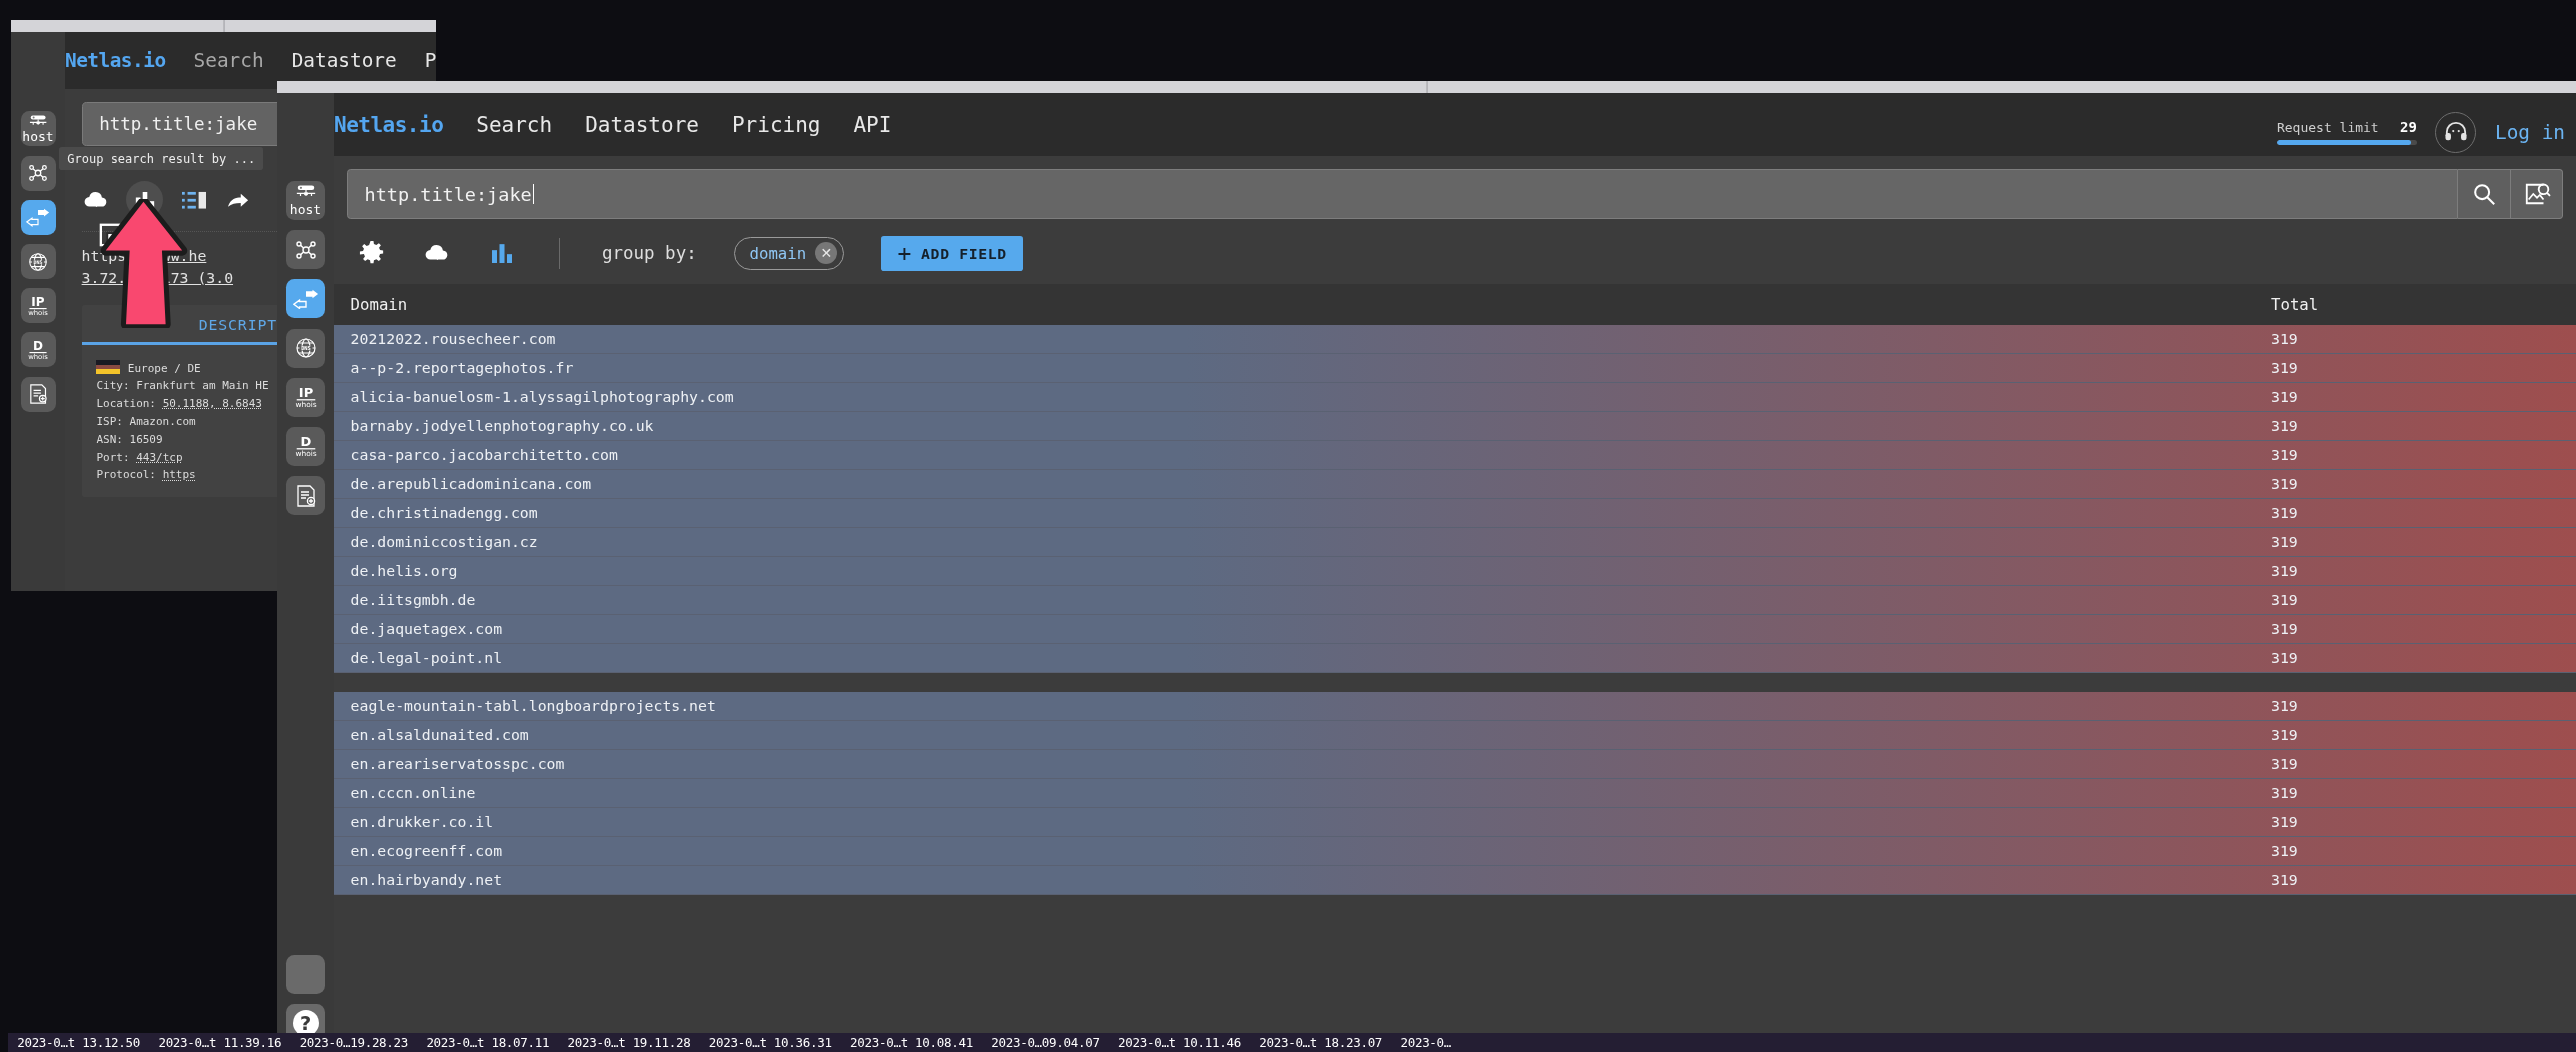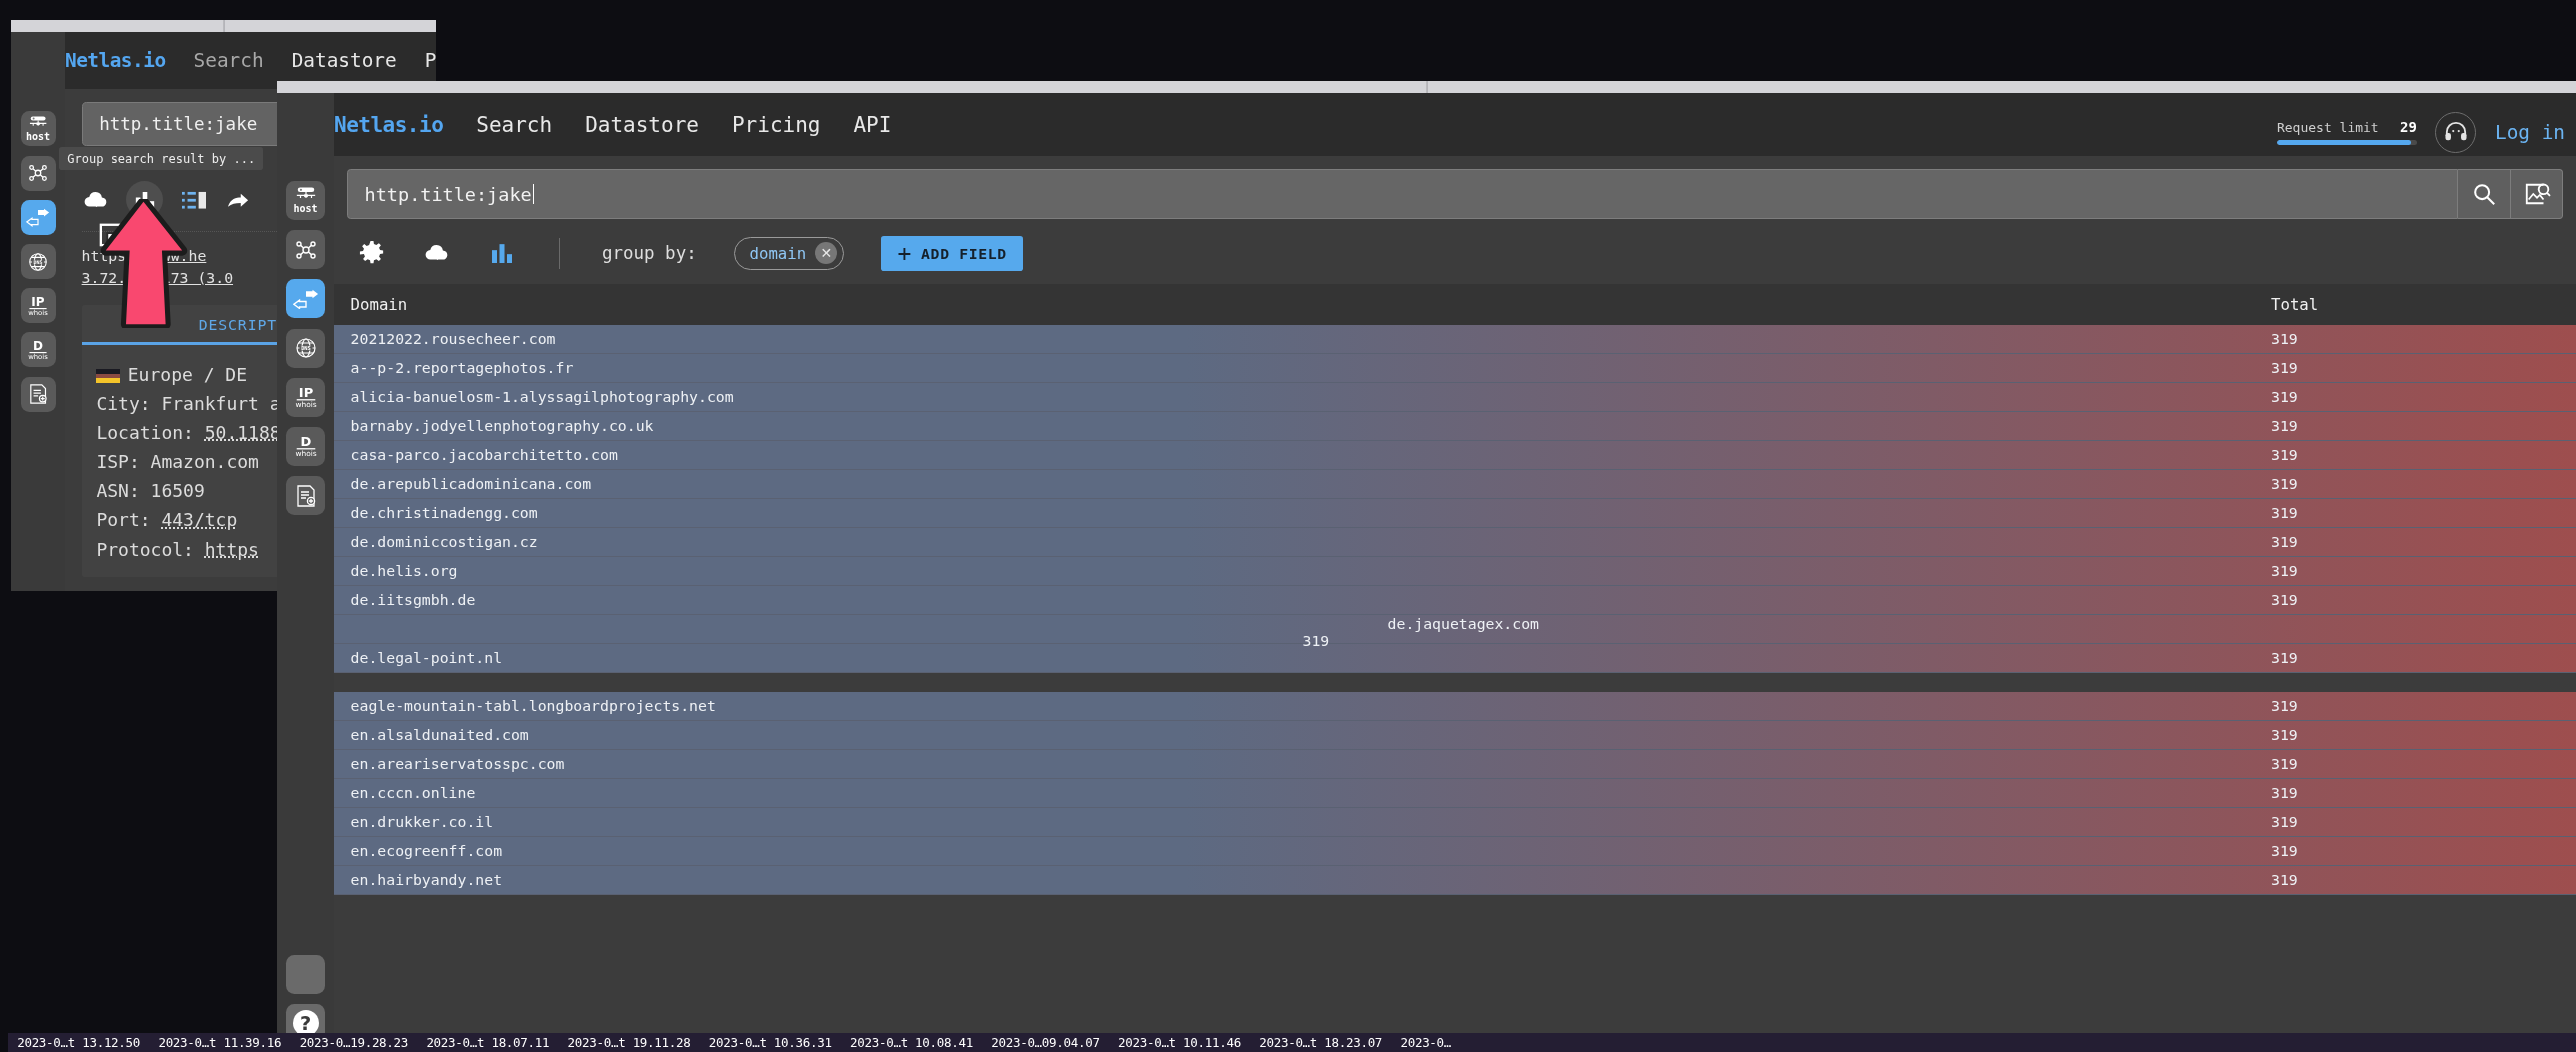--- a/index.html
+++ b/index.html
@@ -31,21 +31,21 @@
 
   
   .rail { background: #3a3a3a; display: flex; flex-direction: column; align-items: center; }
   .rail-btn {
     background: #5a5a5a; border-radius: 8.3px;
     display: flex; flex-direction: column; align-items: center; justify-content: center;
     color: #fff;
   }
   .rail-btn.active { background: #56a9ed; }
   .rail-btn.blank { background: #6a6a6a; }
-  .rail-label { font-size: 10px; line-height: 1; margin-top: 0.9px; font-weight: bold; }
+  .rail-label { font-size: 13px; line-height: 1; margin-top: 0.9px; }
 
   
   #bgwin { left: 11px; top: 20.3px; width: 425px; height: 571px; background: #3c3c3c; }
   #bgwin .navbar { height: 57px; padding-left: 54px; gap: 28px; font-size: 19.4px; }
   #bgwin .rail { position: absolute; left: 0; top: 12px; width: 54px; bottom: 0; padding-top: 57px; gap: 9.2px; }
   #bgwin .rail-btn { width: 35px; height: 35px; }
   #bgwin .content { position: absolute; left: 54px; top: 69px; right: 0; bottom: 0; background: #3c3c3c; padding: 13px 0 0 16.6px; }
   .bg-searchbox {
     background: #636363; border: 0.9px solid #7a7a7a; border-radius: 4.6px;
     height: 44px; width: 351px; display: flex; align-items: center;
@@ -58,21 +58,21 @@
   }
   .bg-actions { display: flex; align-items: center; gap: 16.6px; margin-top: 35px; }
   .bg-actions .ic { width: 28px; height: 28px; display:flex; align-items:center; justify-content:center; color:#fff; }
   .bg-actions .ic.circled { background:#4e4e4e; border-radius:50%; width:37px; height:37px; }
   .bg-divider { border-top: 0.9px dotted #555; margin: 13px 0 0 0; width: 351px; }
   .bg-urlrow { margin-top: 13px; color: #e2e2e2; font-size: 14.8px; line-height: 1.45; }
   .bg-urlrow a { color: #e2e2e2; text-decoration: underline; }
   .desc-card { margin-top: 16.6px; width: 342px; background: #424242; border-radius: 2.8px; padding: 0 0 13px 0; position: relative; }
   .desc-title { color: #5fa8e8; font-size: 14.8px; letter-spacing: 0.9px; text-align: center; padding: 11px 0 9.2px; }
   .desc-underline { height: 2.8px; background: #5aa3e6; width: 100%; }
-  .desc-body { padding: 14.8px 0 0 14.8px; color: #dcdcdc; font-size: 18px; line-height: 1.62; }
+  .desc-body { padding: 14.8px 0 0 14.8px; color: #dcdcdc; font-size: 11px; line-height: 1.62; }
   .desc-body a { color: #dcdcdc; text-decoration: underline; text-decoration-style: dotted; }
   .flagde { display:inline-block; width: 24px; height: 14.8px; vertical-align: -2.8px; margin-right: 7.4px;
             background: linear-gradient(#1a1a22 0 33.3%, #8a4a42 33.3% 66.6%, #f4c42a 66.6% 100%); }
 
   
   #fgwin { left: 277px; top: 81px; width: 2299px; height: 971px; background: #3c3c3c; }
   #fgwin .navbar { height: 63px; padding-left: 57px; gap: 33px; font-size: 21px; }
   #fgwin .navbar .right {
     position: absolute; right: 11px; top: 0; height: 78px;
     display: flex; align-items: center; gap: 18.5px;
@@ -503,21 +503,21 @@
               <div class="c-total">319</div>
             </div>
             <div class="tbl-row" style="background: linear-gradient(90deg, rgb(93, 106, 130) 0%, rgb(93, 106, 130) 38%, rgb(158, 78, 78) 100%);">
               <div class="c-domain">de.helis.org</div>
               <div class="c-total">319</div>
             </div>
             <div class="tbl-row" style="background: linear-gradient(90deg, rgb(93, 106, 130) 0%, rgb(93, 106, 130) 38%, rgb(158, 78, 78) 100%);">
               <div class="c-domain">de.iitsgmbh.de</div>
               <div class="c-total">319</div>
             </div>
-            <div class="tbl-row" style="background: linear-gradient(90deg, rgb(93, 106, 130) 0%, rgb(93, 106, 130) 38%, rgb(158, 78, 78) 100%); flex-direction: column;">
+            <div class="tbl-row" style="background: linear-gradient(90deg, rgb(93, 106, 130) 0%, rgb(93, 106, 130) 38%, rgb(158, 78, 78) 100%);">
               <div class="c-domain">de.jaquetagex.com</div>
               <div class="c-total">319</div>
             </div>
             <div class="tbl-row" style="background: linear-gradient(90deg, rgb(93, 106, 130) 0%, rgb(93, 106, 130) 38%, rgb(158, 78, 78) 100%);">
               <div class="c-domain">de.legal-point.nl</div>
               <div class="c-total">319</div>
             </div>
             <div class="tbl-row" style="background: linear-gradient(90deg, rgb(93, 106, 130) 0%, rgb(93, 106, 130) 38%, rgb(158, 78, 78) 100%); margin-top: 19px;">
               <div class="c-domain">eagle-mountain-tabl.longboardprojects.net</div>
               <div class="c-total">319</div>

